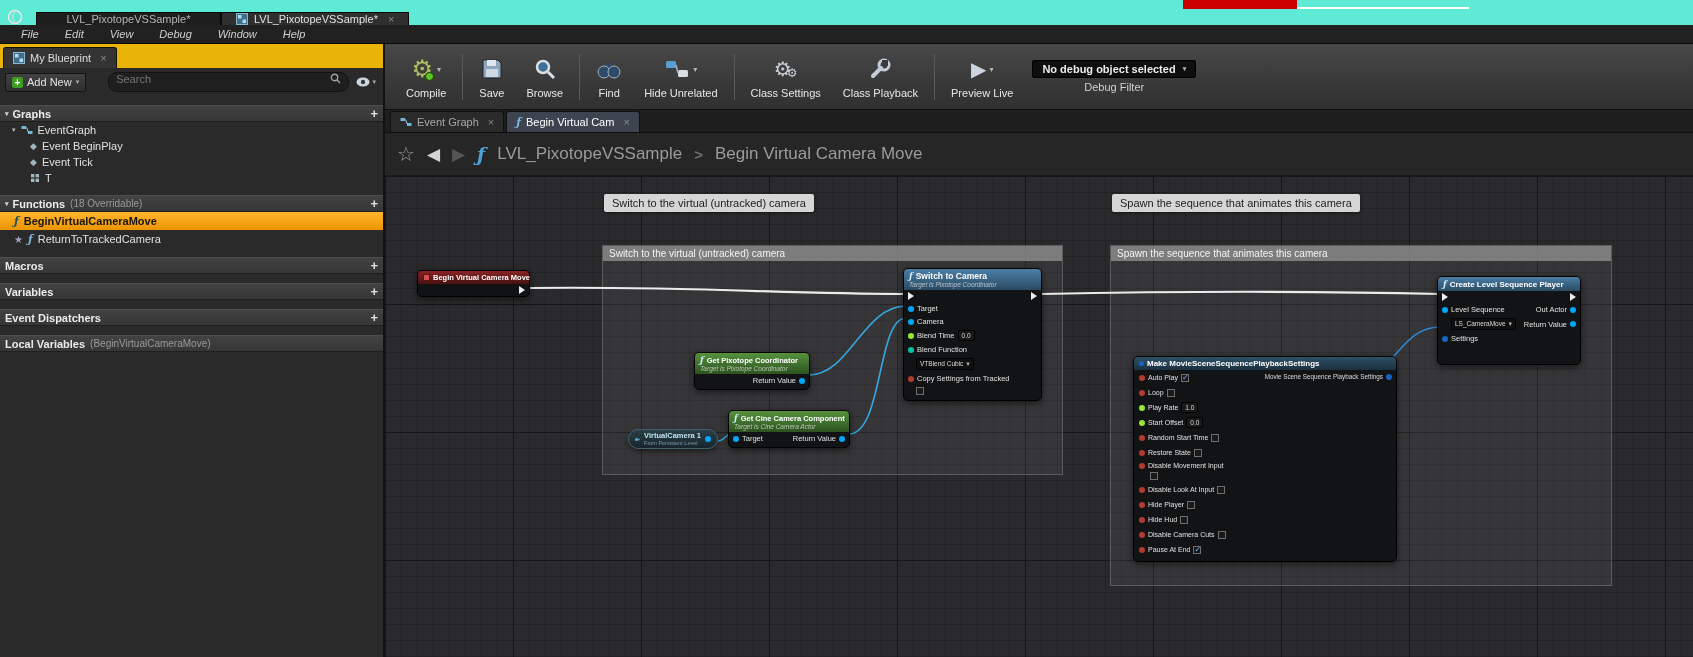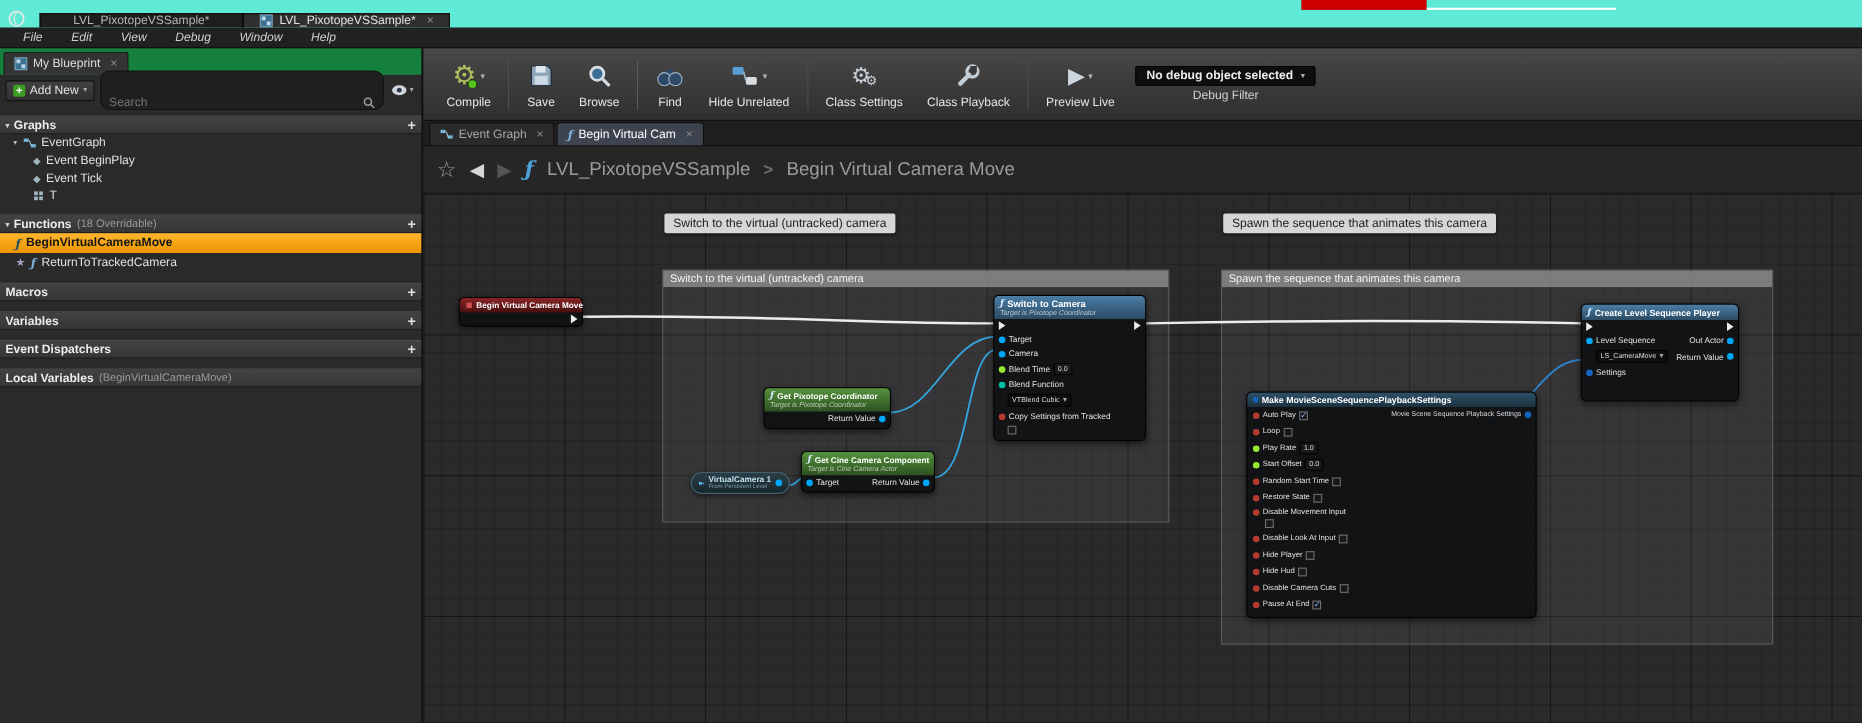--- a/index.html
+++ b/index.html
@@ -17,27 +17,27 @@
   .white-line { position:absolute; left:1297px; top:7px; width:172px; height:2px; background:#ffffff; }
 
   
   .menubar { height:19px; background:#212121; border-bottom:1px solid #0c0c0c; display:flex; align-items:center; padding-left:8px; font-size:11px; color:#cfcfcf;font-style:italic; }
   .menu-item { padding:0 13px; }
 
   .body-row { display:flex; height:613px; }
 
   
   .left-panel { width:385px; background:#2a2a2a; border-right:2px solid #121212; display:flex; flex-direction:column; }
-  .panel-tabstrip { height:24px; background:#15803d; display:flex; align-items:flex-end; padding-left:3px; }
+  .panel-tabstrip { height:24px; background:#eab308; display:flex; align-items:flex-end; padding-left:3px; }
   .panel-tab { background:#343434; height:21px; display:flex; align-items:center; gap:5px; padding:0 9px; font-size:11px; color:#dedede; border-radius:3px 3px 0 0; border:1px solid #101010; border-bottom:none; }
   .panel-toolbar { height:28px; display:flex; align-items:center; gap:5px; padding:4px 5px; }
   .add-new-btn { display:flex; align-items:center; gap:4px; background:linear-gradient(#414141,#2e2e2e); border:1px solid #141414; border-radius:2px; height:19px; padding:0 6px; font-size:11px; color:#e2e2e2; white-space:nowrap; }
   .plus-sq { width:11px; height:11px; background:#3f9c23; color:#fff; font-size:10px; font-weight:bold; line-height:11px; text-align:center; border-radius:2px; }
   .mini-caret { font-size:7px; color:#aaa; }
-  .search-box { flex:1; height:36px; background:#1f1f1f; border:1px solid #121212; border-radius:9px; display:flex; align-items:flex-end; padding:0 7px; }
+  .search-box { flex:1; height:20px; background:#1f1f1f; border:1px solid #121212; border-radius:9px; display:flex; align-items:flex-start; padding:0 7px;margin-left:17px; }
   .search-input { flex:1; background:transparent; border:none; outline:none; color:#bbb; font-size:11px; font-family:"Liberation Sans",sans-serif; }
   .eye-btn { display:flex; align-items:center; gap:2px; padding:0 2px; }
 
   .sec-header { height:17px; background:linear-gradient(#424242,#363636); border-top:1px solid #4d4d4d; border-bottom:1px solid #1f1f1f; display:flex; align-items:center; padding:0 5px; font-size:11px; font-weight:bold; color:#ececec; }
   .sec-exp { font-size:7px; color:#cfcfcf; margin-right:4px; }
   .sec-note { font-weight:normal; font-size:10px; color:#9a9a9a; margin-left:5px; }
   .sec-plus { margin-left:auto; color:#e0e0e0; font-size:13px; font-weight:bold; line-height:13px; }
   .sec-gap { height:9px; }
 
   .tree-row { height:16px; display:flex; align-items:center; font-size:11px; color:#e0e0e0; gap:5px; }

